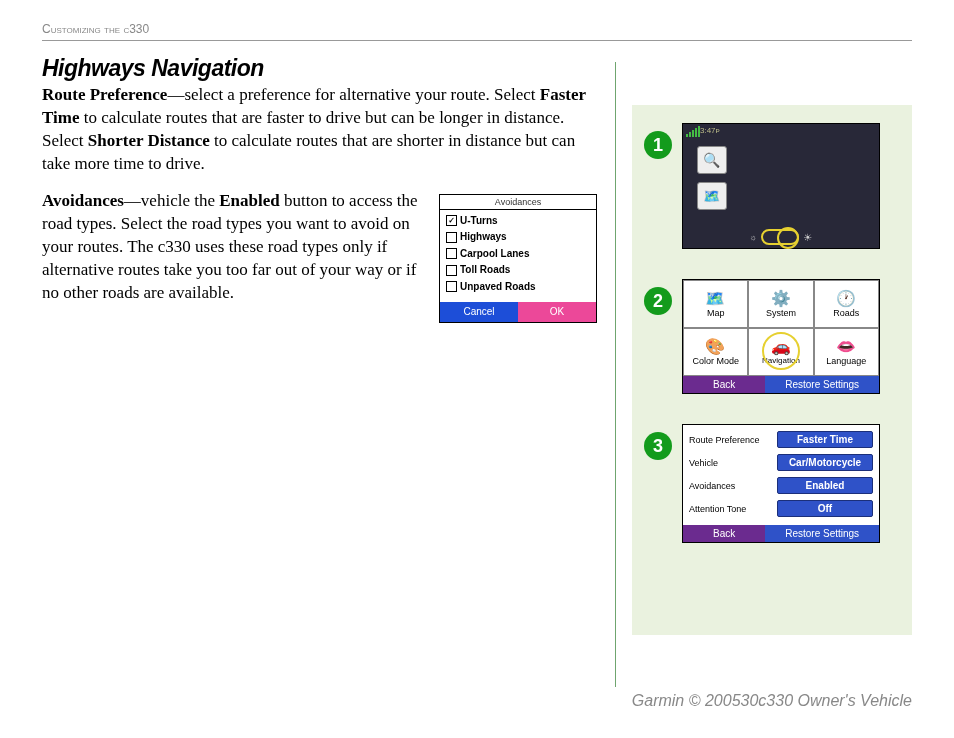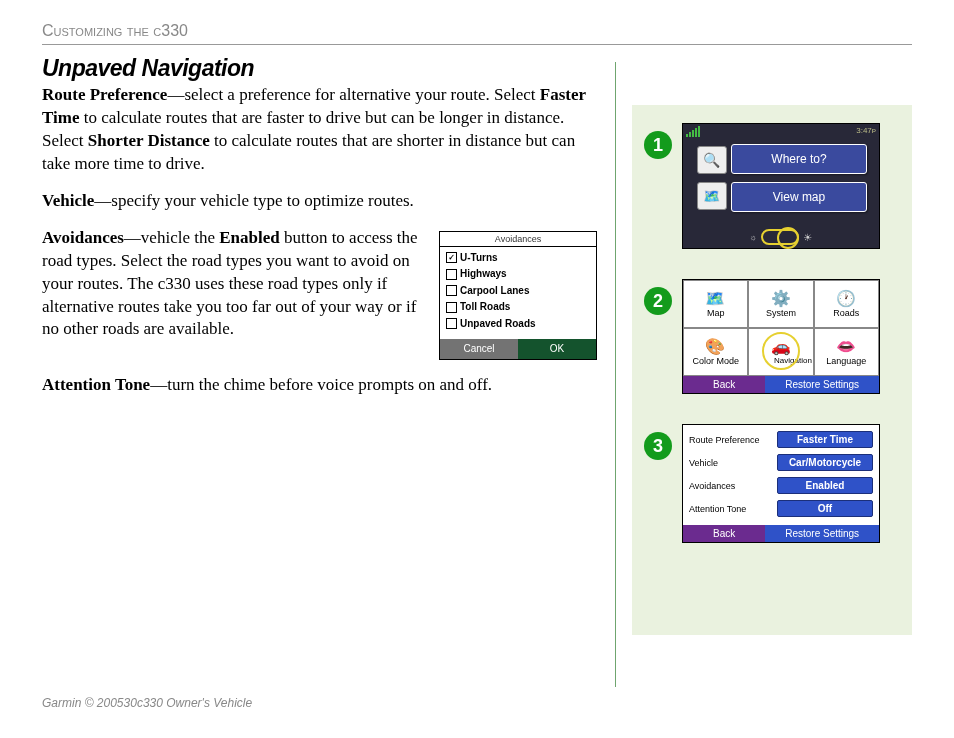--- a/index.html
+++ b/index.html
@@ -13,35 +13,35 @@
     box-sizing: border-box;
   }
   .page-header {
     position: absolute;
     top: 22px;
     left: 42px;
     right: 42px;
     border-bottom: 1px solid #999;
     padding-bottom: 4px;
     font-variant: small-caps;
-    font-size: 16px;
+    font-size: 12px;
     color: #888;
     font-family: Verdana, Arial, sans-serif;
   }
   .page-footer {
     position: absolute;
     bottom: 28px;
     left: 42px;
     right: 42px;
-    font-size: 12px;
+    font-size: 16px;
     color: #888;
     font-style: italic;
     font-family: Verdana, Arial, sans-serif;
     display: flex;
-    justify-content: flex-start;
+    justify-content: flex-end;
   }
   .content {
     position: absolute;
     top: 55px;
     left: 42px;
     width: 555px;
   }
   h2 {
     font-style: italic;
     font-weight: bold;
@@ -75,22 +75,22 @@
     font-size: 9px;
     padding: 1px 0;
     border-bottom: 1px solid #000;
     color: #333;
   }
   .avoid-list { padding: 4px 6px 6px 6px; }
   .avoid-item { display: flex; align-items: center; gap: 3px; margin-bottom: 3px; font-size: 10px; font-weight: bold; }
   .cb { width: 9px; height: 9px; border: 1px solid #000; display: inline-flex; align-items: center; justify-content: center; font-size: 8px; line-height: 8px; }
   .avoid-buttons { display: flex; }
   .avoid-btn { flex: 1; text-align: center; font-size: 10px; color: #fff; padding: 3px 0; }
-  .btn-cancel { background: #737373; }
-  .btn-ok { background: #14532d; }
+  .btn-cancel { background: #1d4ed8; }
+  .btn-ok { background: #ec4899; }
 
   .divider {
     position: absolute;
     top: 62px;
     left: 615px;
     width: 1px;
     height: 625px;
     background: #6fa56f;
   }
   .right-panel {
@@ -110,21 +110,21 @@
     font-family: Arial, sans-serif; font-weight: bold; font-size: 18px;
     flex-shrink: 0; margin-top: 8px;
   }
   .shot {
     border: 1px solid #000;
     background: #fff;
     font-family: Arial, sans-serif;
   }
   
   .s1 { width: 196px; height: 124px; background: #282838; position: relative; }
-  .s1-top { position: absolute; top: 2px; left: 3px; right: 3px; display: flex; justify-content: space-between; font-size: 8px; color: #bb8; }
+  .s1-top { position: absolute; top: 2px; left: 3px; right: 3px; display: flex; font-size: 8px; color: #bb8; }
   .signal { display:flex; gap:1px; align-items:flex-end;}
   .signal span{ display:inline-block; width:2px; background:#4b4;}
   .s1-btns { position:absolute; top:20px; left:48px; right:12px; display:flex; flex-direction:column; gap:8px;}
   .s1-btn { background:#3a4a9e; color:#fff; border:1px solid #fff; border-radius:3px; padding:7px 6px; font-size:12px; text-align:center; box-shadow:1px 1px 2px rgba(0,0,0,0.4);}
   .s1-icon { position:absolute; width:28px; height:26px; left:14px; border:1px solid #888; background:#eee; border-radius:3px; display:flex; align-items:center; justify-content:center; font-size:14px; }
   .s1-bottom { position:absolute; bottom:3px; left:0; right:0; display:flex; justify-content:center; align-items:center; gap:4px;}
   .s1-slider { width:34px; height:12px; border:2px solid #e6d030; border-radius:8px; position:relative;}
   .s1-slider::after{content:'';position:absolute;right:-2px;top:-4px;width:18px;height:18px;border:2px solid #e6d030;border-radius:50%;}
   
   .s2 { width: 196px; }
@@ -142,29 +142,26 @@
   .s3-body { padding: 6px 6px 8px 6px; display:flex; flex-direction:column; gap:6px;}
   .s3-row { display:flex; align-items:center; justify-content:space-between; font-size:9px;}
   .s3-btn { width:88px; text-align:center; background:#2f52c8; color:#fff; border:1px solid #1b2f7a; border-radius:2px; padding:2px 3px; font-size:10px; font-weight:bold;}
 </style>
 </head>
 <body>
 
 <div class="page-header">Customizing the c330</div>
 
 <div class="content">
-  <h2>Unpaved Navigation</h2>
+  <h2>Highways Navigation</h2>
 
   <div class="para">
     <b>Route Preference</b><span>—select a preference for alternative your route. Select </span><b>Faster Time</b><span> to calculate routes that are faster to drive but can be longer in distance. Select </span><b>Shorter Distance</b><span> to calculate routes that are shorter in distance but can take more time to drive.</span>
   </div>
 
-  <div class="para">
-    <b>Vehicle</b><span>—specify your vehicle type to optimize routes.</span>
-  </div>
 
   <div class="para" style="overflow:auto;">
     <div class="avoid-wrap">
       <div class="avoid-box">
         <div class="avoid-title">Avoidances</div>
         <div class="avoid-list">
           <div class="avoid-item">
               <span class="cb">✓</span>
               <span>U-Turns</span>
             </div>
@@ -187,23 +184,20 @@
         </div>
         <div class="avoid-buttons">
           <div class="avoid-btn btn-cancel">Cancel</div>
           <div class="avoid-btn btn-ok">OK</div>
         </div>
       </div>
     </div>
     <b>Avoidances</b><span>—vehicle the </span><b>Enabled</b><span> button to access the road types. Select the road types you want to avoid on your routes. The c330 uses these road types only if alternative routes take you too far out of your way or if no other roads are available.</span>
   </div>
 
-  <div class="para">
-    <b>Attention Tone</b><span>—turn the chime before voice prompts on and off.</span>
-  </div>
 
 </div>
 
 <div class="divider"></div>
 
 <div class="right-panel">
 
   <div class="step">
     <div class="circle">1</div>
     <div class="shot s1">
@@ -212,24 +206,20 @@
             <span style="height:3px"></span>
             <span style="height:5px"></span>
             <span style="height:7px"></span>
             <span style="height:9px"></span>
             <span style="height:11px"></span>
           </div>
         <span>3:47ᴘ</span>
       </div>
       <div class="s1-icon" style="top:22px;">🔍</div>
       <div class="s1-icon" style="top:58px;">🗺️</div>
-      <div class="s1-btns">
-        <div class="s1-btn">Where to?</div>
-        <div class="s1-btn">View map</div>
-      </div>
       <div class="s1-bottom">
         <span style="color:#ccc;font-size:8px;">☼</span>
         <div class="s1-slider"></div>
         <span style="color:#ccc;font-size:10px;">☀</span>
       </div>
     </div>
   </div>
 
   <div class="step">
     <div class="circle">2</div>
@@ -246,21 +236,21 @@
         <div class="cell">
             <span class="cell-icon">🕐</span>
             <span class="cell-label">Roads</span>
           </div>
         <div class="cell">
             <span class="cell-icon">🎨</span>
             <span class="cell-label">Color Mode</span>
           </div>
         <div class="cell cell-hl">
             <span class="cell-icon">🚗</span>
-            <span class="cell-label" style="font-size:8px;padding-left:24px;">Navigation</span>
+            <span class="cell-label" style="font-size:8px;">Navigation</span>
           </div>
         <div class="cell">
             <span class="cell-icon">👄</span>
             <span class="cell-label">Language</span>
           </div>
       </div>
       <div class="bar">
         <div class="bar-back">Back</div>
         <div class="bar-restore">Restore Settings</div>
       </div>

